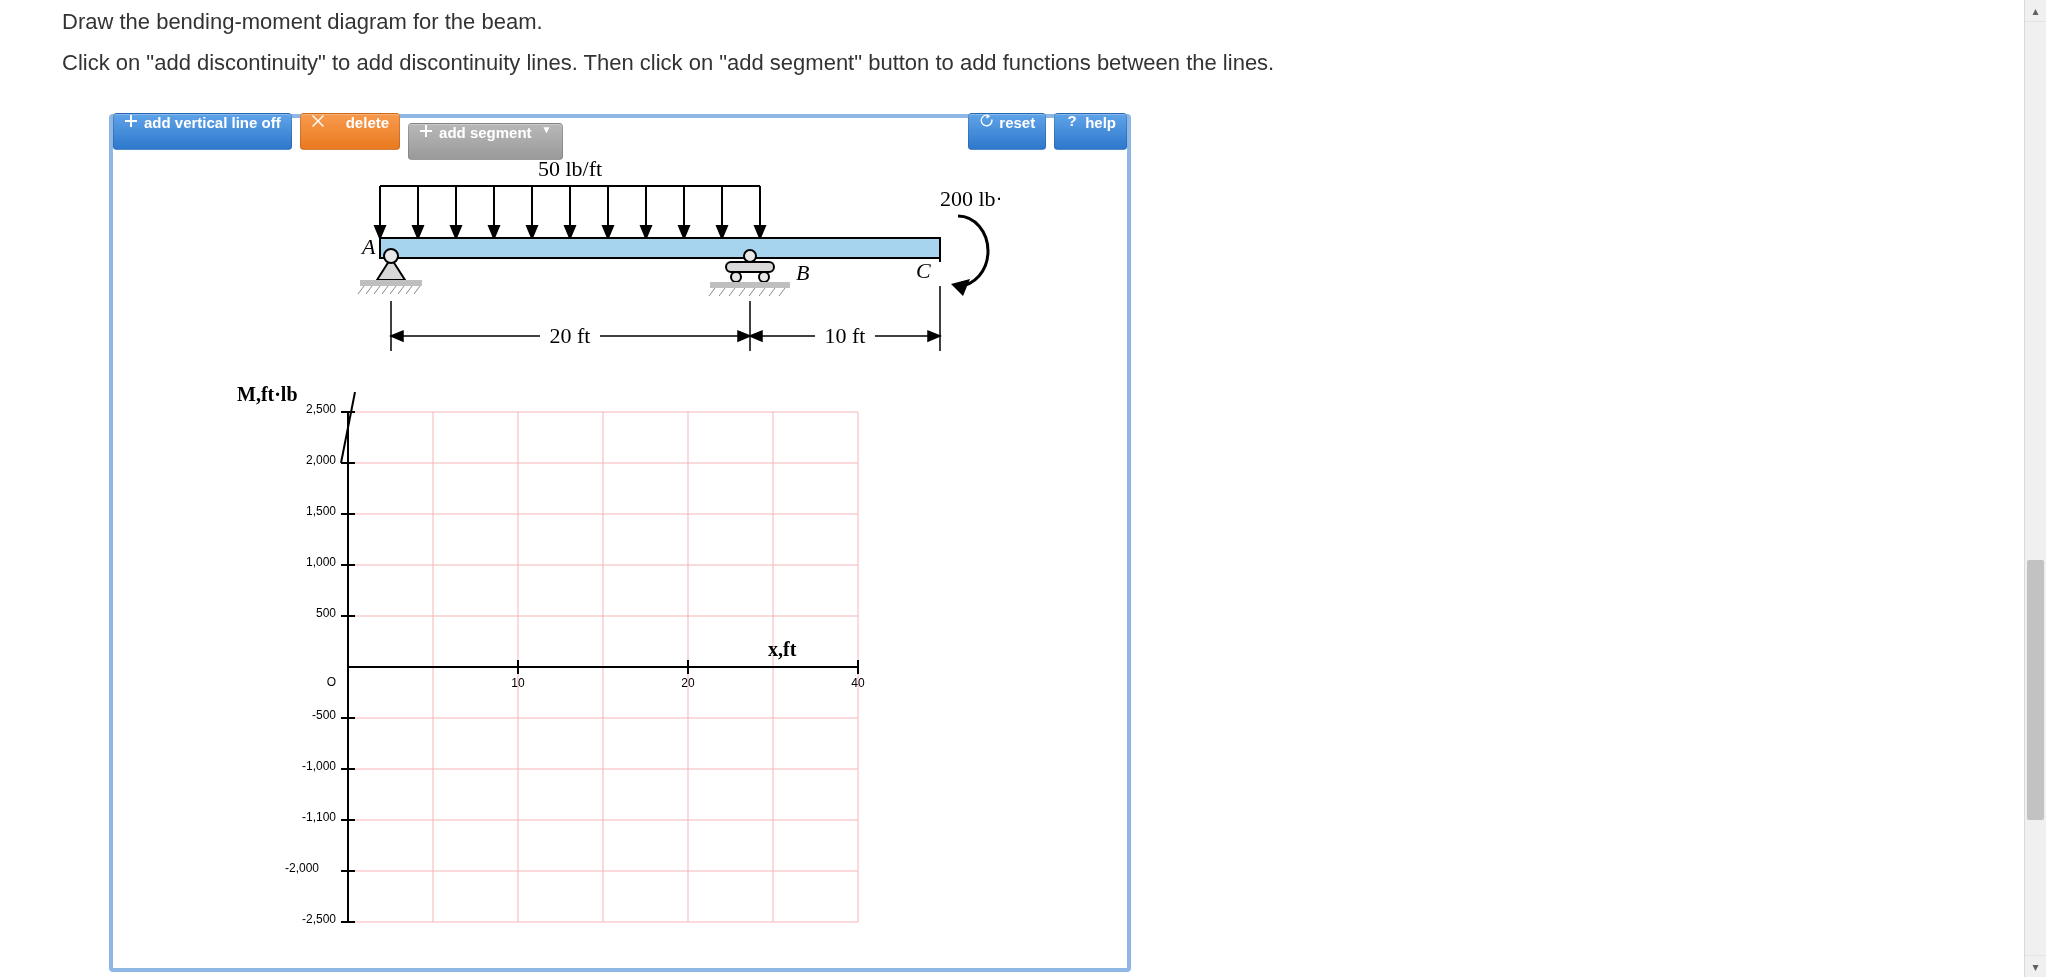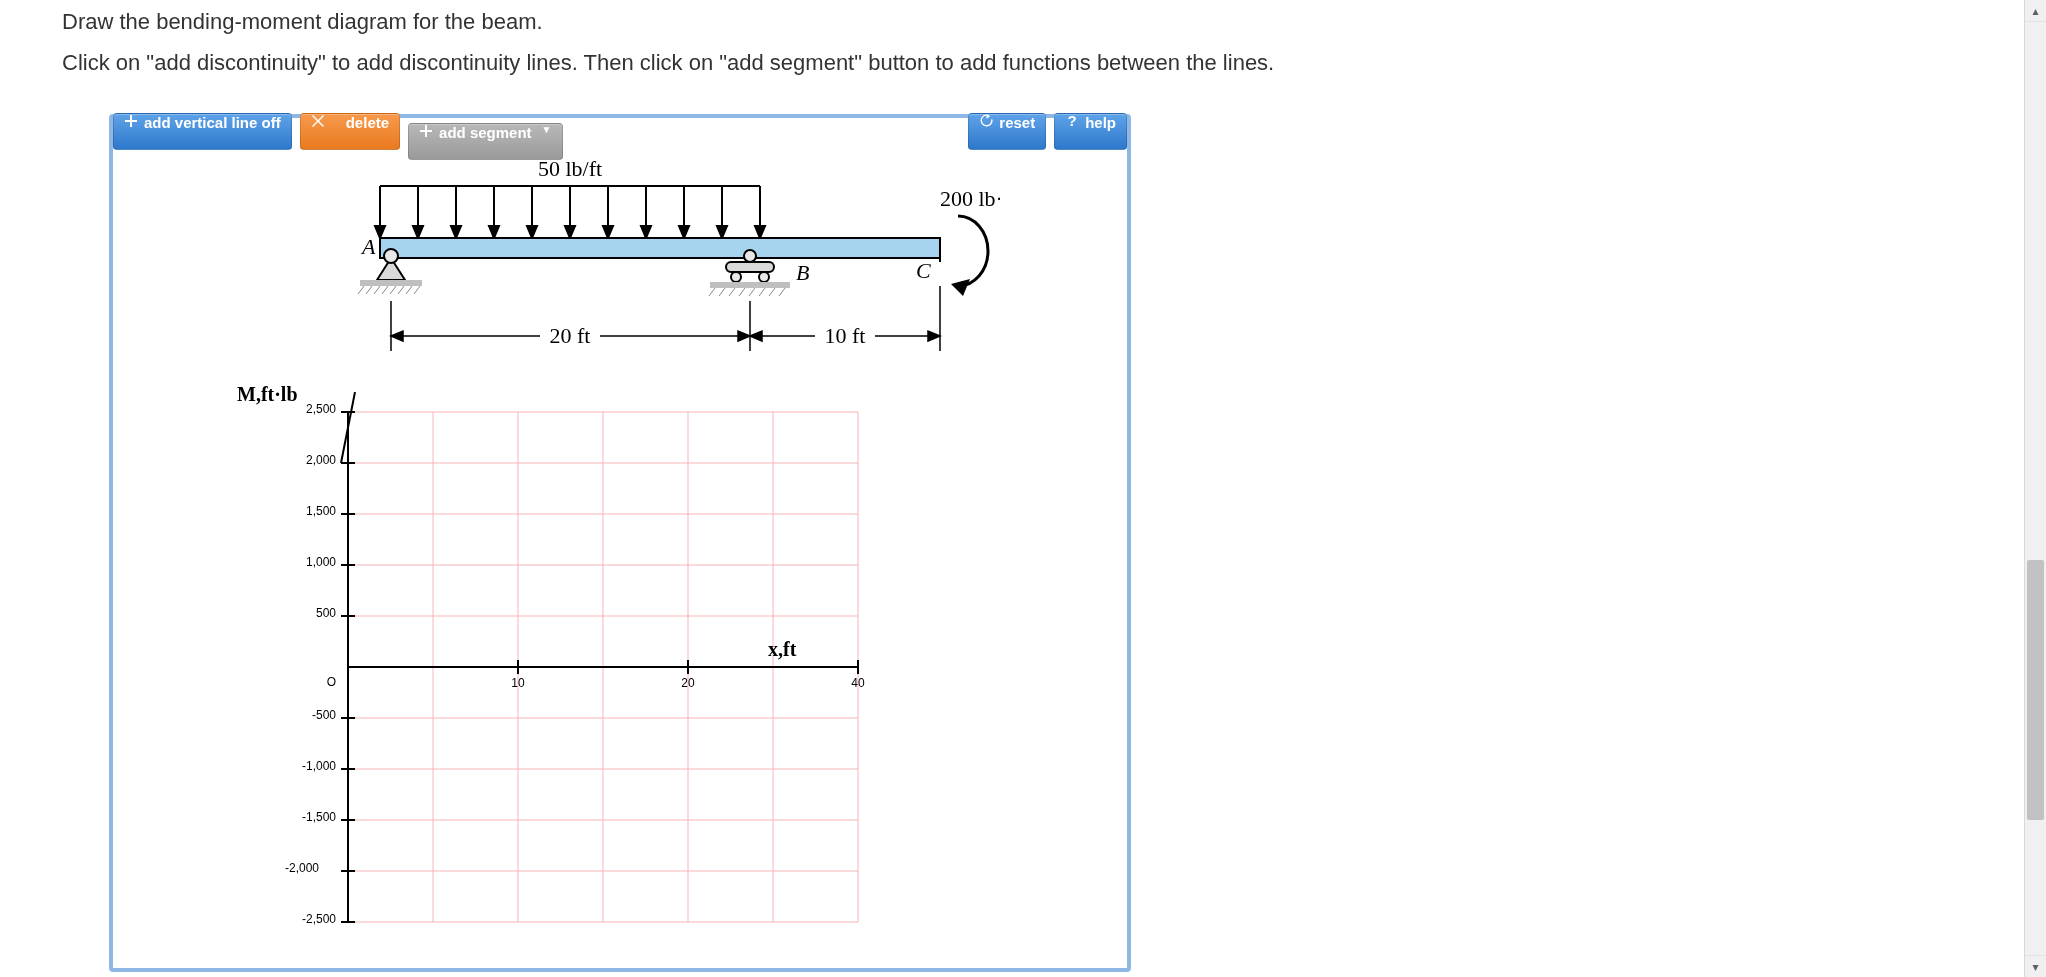--- a/index.html
+++ b/index.html
@@ -404,21 +404,21 @@
 
             
             <div class="ylabel" style="left:30px; top:10px;  width:68px;">2,500</div>
             <div class="ylabel" style="left:30px; top:61px;  width:68px;">2,000</div>
             <div class="ylabel" style="left:30px; top:112px; width:68px;">1,500</div>
             <div class="ylabel" style="left:30px; top:163px; width:68px;">1,000</div>
             <div class="ylabel" style="left:30px; top:214px; width:68px;">500</div>
             <div class="ylabel" style="left:54px; top:283px; width:44px; text-align:right;">O</div>
             <div class="ylabel" style="left:30px; top:316px; width:68px;">-500</div>
             <div class="ylabel" style="left:30px; top:367px; width:68px;">-1,000</div>
-            <div class="ylabel" style="left:30px; top:418px; width:68px;">-1,500</div>
+            <div class="ylabel" style="left:30px; top:418px; width:68px;">-1,100</div>
             <div class="ylabel" style="left:30px; top:469px; width:68px;text-align:center;">-2,000</div>
             <div class="ylabel" style="left:30px; top:520px; width:68px;">-2,500</div>
 
             
             <div class="xlabel" style="left:265px; top:284px; width:30px; text-align:center;">10</div>
             <div class="xlabel" style="left:435px; top:284px; width:30px; text-align:center;">20</div>
             <div class="xlabel" style="left:605px; top:284px; width:30px; text-align:center;">40</div>
           </div>
 
         </div>

